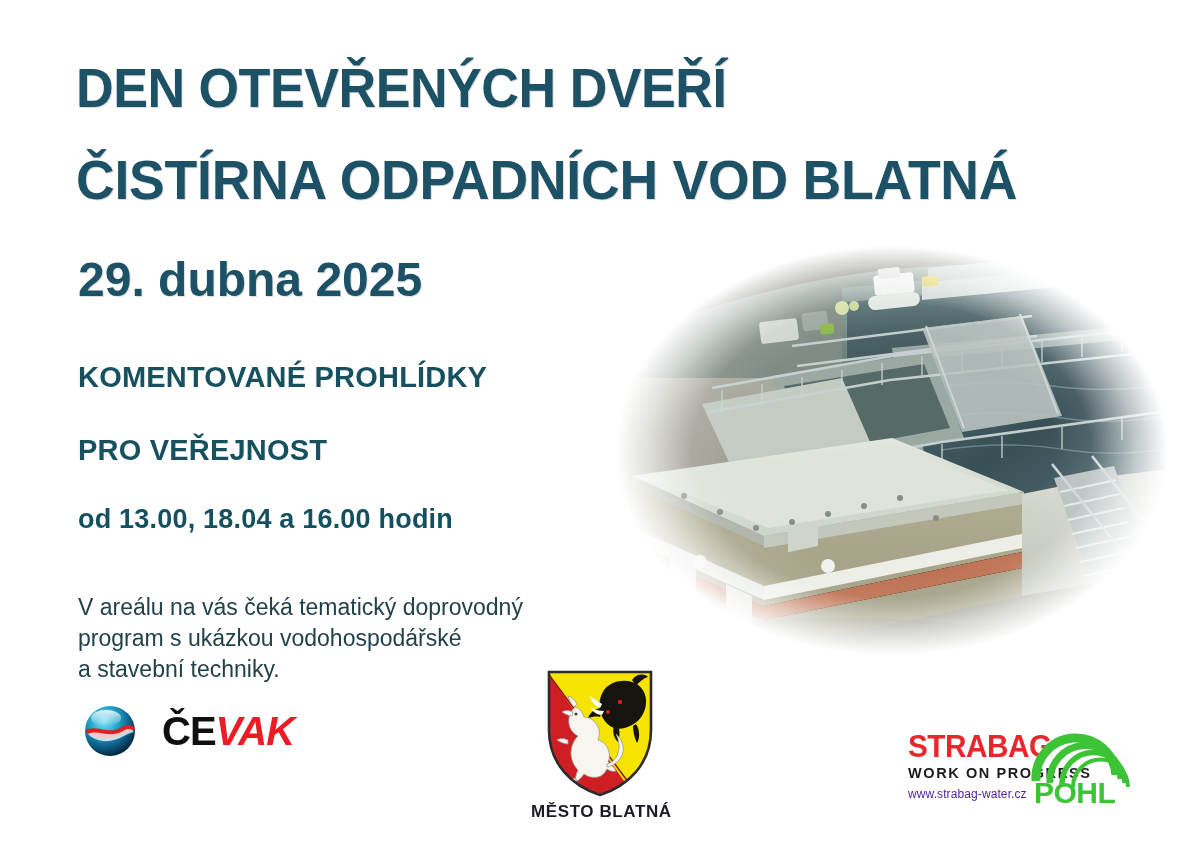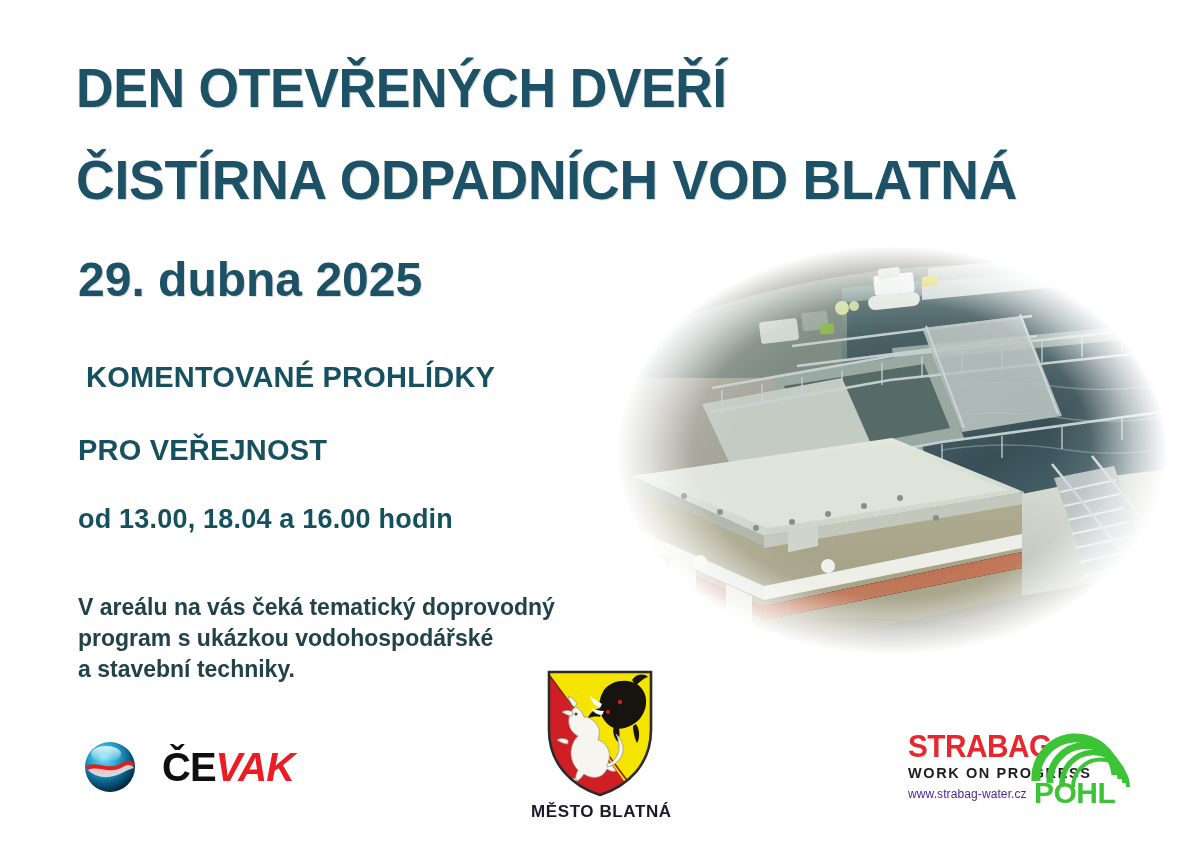--- a/index.html
+++ b/index.html
@@ -60,21 +60,21 @@
   .subline {
     position: absolute;
     left: 78px;
     font-size: 29px;
     line-height: 34px;
     font-weight: 700;
     color: #17505f;
     letter-spacing: 0.2px;
     white-space: nowrap;
   }
-  #subline-1 { top: 360px; margin-left: 8px; }
+  #subline-1 { top: 360px; }
   #subline-2 { top: 433px; }
 
   #times-line {
     position: absolute;
     left: 78px;
     top: 503px;
     font-size: 27px;
     line-height: 32px;
     font-weight: 700;
     color: #15505f;
@@ -82,21 +82,21 @@
     white-space: nowrap;
   }
 
   #body-paragraph {
     position: absolute;
     left: 78px;
     top: 592px;
     width: 540px;
     font-size: 23px;
     line-height: 31px;
-    font-weight: 700;
+    font-weight: 400;
     color: #22424a;
   }
   #body-paragraph .bline { display: block; white-space: nowrap; }
 
   
   #photo-wrap {
     position: absolute;
     left: 592px;
     top: 228px;
     width: 600px;
@@ -111,21 +111,21 @@
     mask-image:
       radial-gradient(ellipse 46% 46% at 50% 50%, #000 58%, rgba(0,0,0,0.92) 72%, rgba(0,0,0,0.35) 88%, rgba(0,0,0,0) 100%);
     overflow: hidden;
   }
   #photo svg { display: block; width: 100%; height: 100%; }
 
   
   #cevak-logo {
     position: absolute;
     left: 82px;
-    top: 736px;
+    top: 700px;
     width: 200px;
     height: 62px;
     display: flex;
     align-items: center;
     gap: 24px;
     justify-content: space-between;
   }
   #cevak-sphere { width: 56px; height: 56px; flex: 0 0 auto; }
   #cevak-wordmark {
     font-size: 40px;

